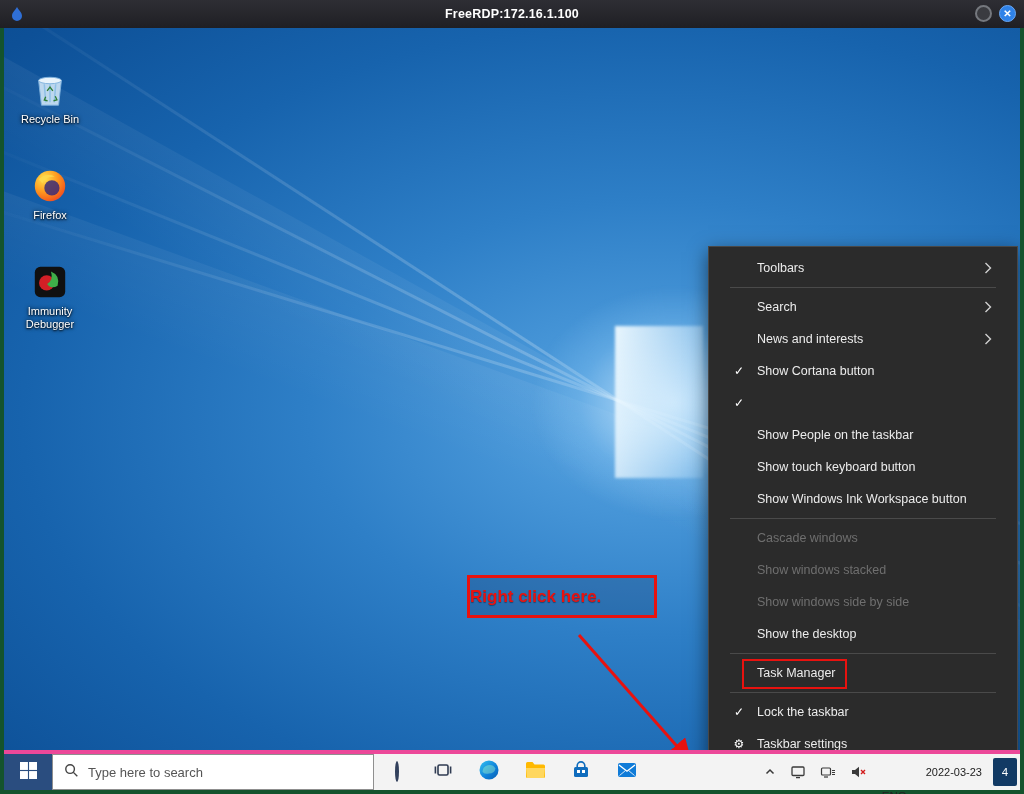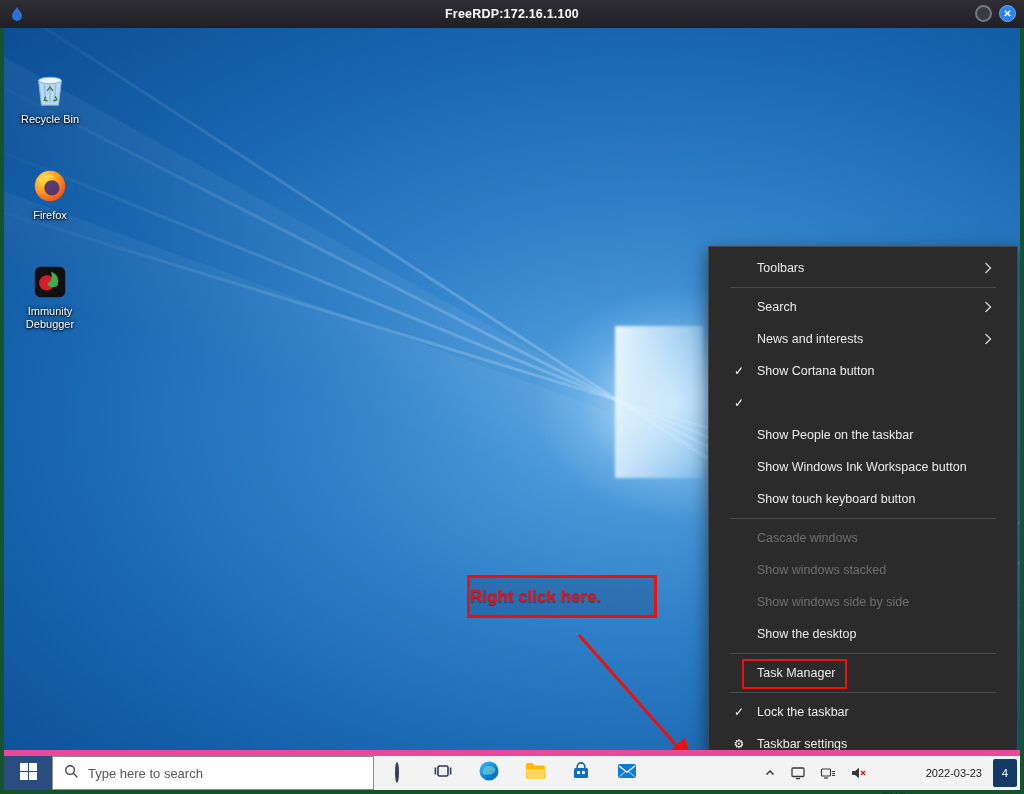--- a/index.html
+++ b/index.html
@@ -68,21 +68,21 @@
   
   .callout { position:absolute; left:463px; top:547px; width:190px; height:43px; z-index:4;
     border:3px solid var(--annotation,#e8120f); background:rgba(10,20,60,.18);
     display:flex; align-items:center; justify-content:flex-start; }
   .callout span { color:var(--annotation,#e8120f); font-size:17px; font-weight:bold;
     text-shadow:0 1px 1px rgba(0,0,0,.35); }
   .arrow-svg { position:absolute; left:0; top:0; width:1016px; height:722px; z-index:4; pointer-events:none; }
 
   
   .taskbar { position:absolute; left:4px; top:750px; width:1016px; height:40px;
-    background:var(--taskbar-bg,#f3f3f3); border-top:6px solid #ec4899; display:flex; align-items:stretch; z-index:6; }
+    background:var(--taskbar-bg,#f3f3f3); border-top:4px solid #ec4899; display:flex; align-items:stretch; z-index:6; }
   .start { width:48px; flex:none; background:#2a4d7f; display:flex; align-items:center; justify-content:center; cursor:pointer; }
   .searchbox { width:322px; flex:none; background:#fff; border:1px solid #8f8f8f;
     display:flex; align-items:center; gap:9px; padding:0 11px; }
   .searchbox input { border:0; outline:0; flex:1; min-width:0; font-size:13px; color:#333;
     background:transparent; font-family:inherit; }
   .searchbox input::placeholder { color:#555; opacity:1; }
   .apps { display:flex; align-items:stretch; }
   .tb-app { width:46px; display:flex; align-items:center; justify-content:center; cursor:pointer; }
   .cortana-ring { width:15px; height:15px; border:2.5px solid #32405c; border-radius:50%; }
   .tray { margin-left:auto; display:flex; align-items:center; }
@@ -210,25 +210,25 @@
         </div>
         <div class="mi">
           <span class="gut">✓</span>
         </div>
         <div class="mi">
           <span class="gut"></span>
           <span class="lbl">Show People on the taskbar</span>
         </div>
         <div class="mi">
           <span class="gut"></span>
+          <span class="lbl">Show touch keyboard button</span>
+        </div>
+        <div class="mi">
+          <span class="gut"></span>
           <span class="lbl">Show Windows Ink Workspace button</span>
-        </div>
-        <div class="mi">
-          <span class="gut"></span>
-          <span class="lbl">Show touch keyboard button</span>
         </div>
         <div class="sep"></div>
         <div class="mi disabled">
           <span class="gut"></span>
           <span class="lbl">Cascade windows</span>
         </div>
         <div class="mi disabled">
           <span class="gut"></span>
           <span class="lbl">Show windows stacked</span>
         </div>

